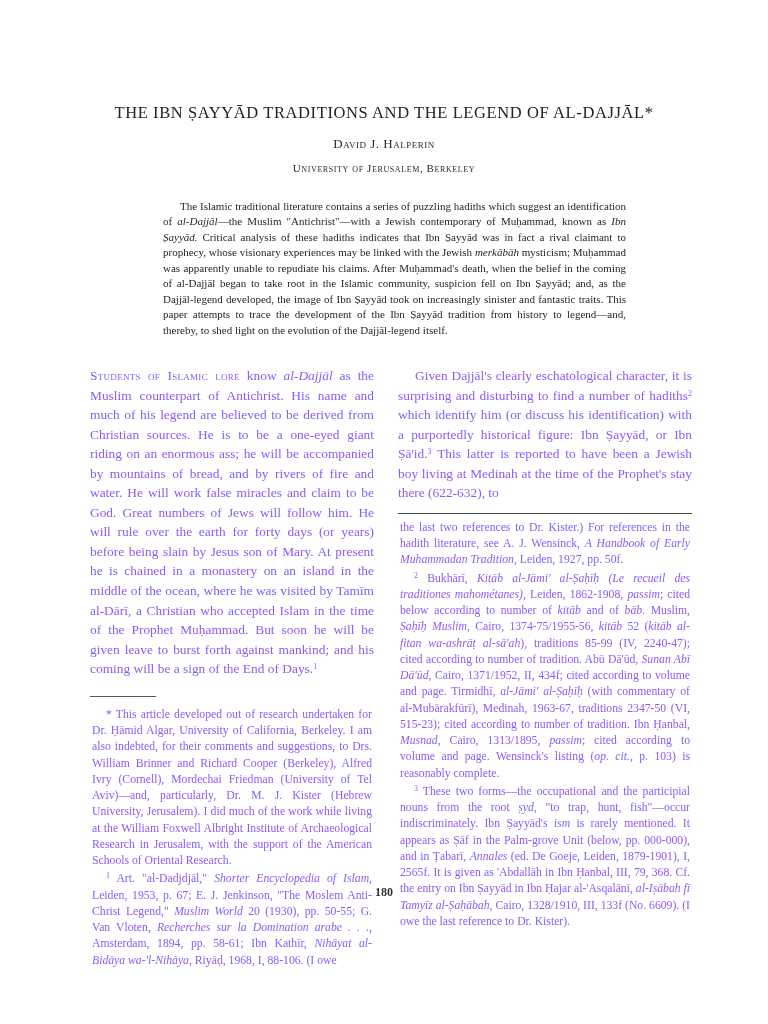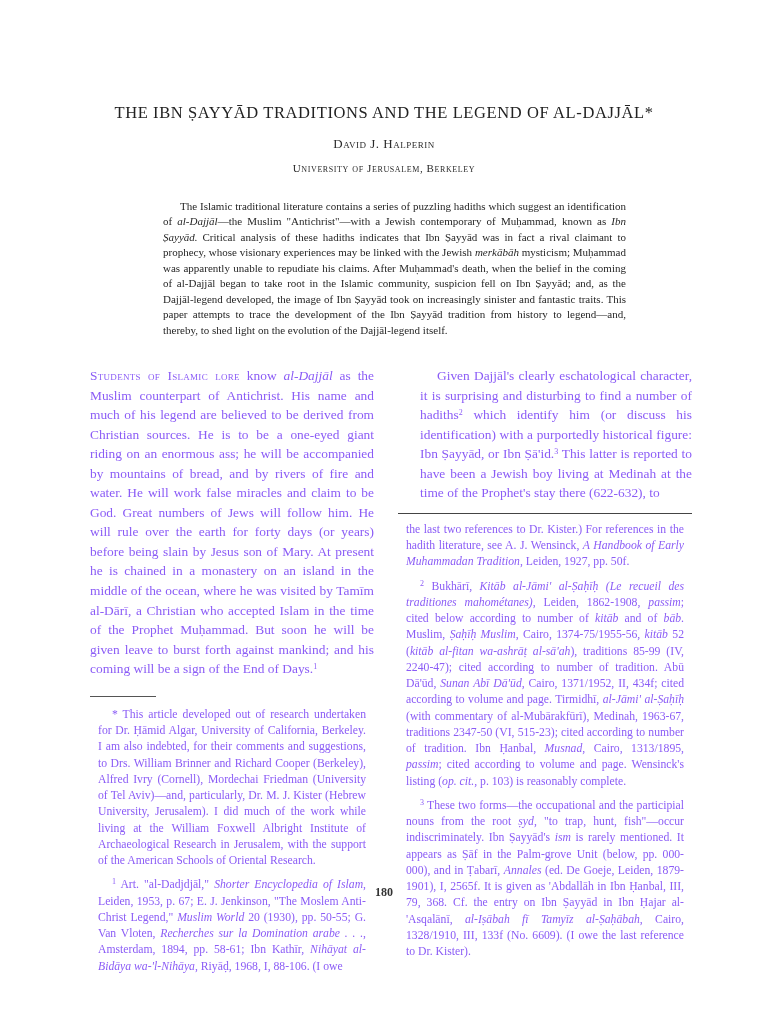--- a/index.html
+++ b/index.html
@@ -26,26 +26,26 @@
       position: absolute; top: 188px; left: 163px; width: 463px;
       font-family: "Liberation Serif", serif; font-size: 11px; line-height: 15.45px;
       text-align: justify; text-indent: 17px; color: #262626;
     }
     .col { position: absolute; font-family: "Liberation Serif", serif; color: #8b5cf6; }
     .col-left { left: 90px; top: 366px; width: 284px; }
     .col-right { left: 398px; top: 366px; width: 294px; }
     .body-text {
       font-size: 13.4px; line-height: 19.55px; text-align: justify; margin: 0;
     }
-    .body-text.indent { text-indent: 17px; margin-left: 22px; }
+    .body-text.indent { text-indent: 17px; }
     .sc { font-variant: small-caps; letter-spacing: 0.3px; }
     .fn-rule-short { width: 66px; border-top: 1px solid #555; margin: 17px 0 10px 0; }
     .fn-rule-full { width: 294px; border-top: 1px solid #444; margin: 10px 0 6px 0; }
     .fn {
-      font-size: 11.7px; line-height: 16.25px; text-align: justify; margin: 8px;
+      font-size: 11.7px; line-height: 16.25px; text-align: justify; margin: 2px;
     }
     .fn.indent { text-indent: 14px; }
     sup { font-size: 8px; line-height: 0; vertical-align: 4px; }
     i { font-style: italic; }
     .pagenum {
       position: absolute; top: 885px; left: 354px; width: 60px; text-align: center;
       font-family: "Liberation Serif", serif; font-size: 12px; font-weight: bold; color: #333;
     }
   </style>
 </head>

